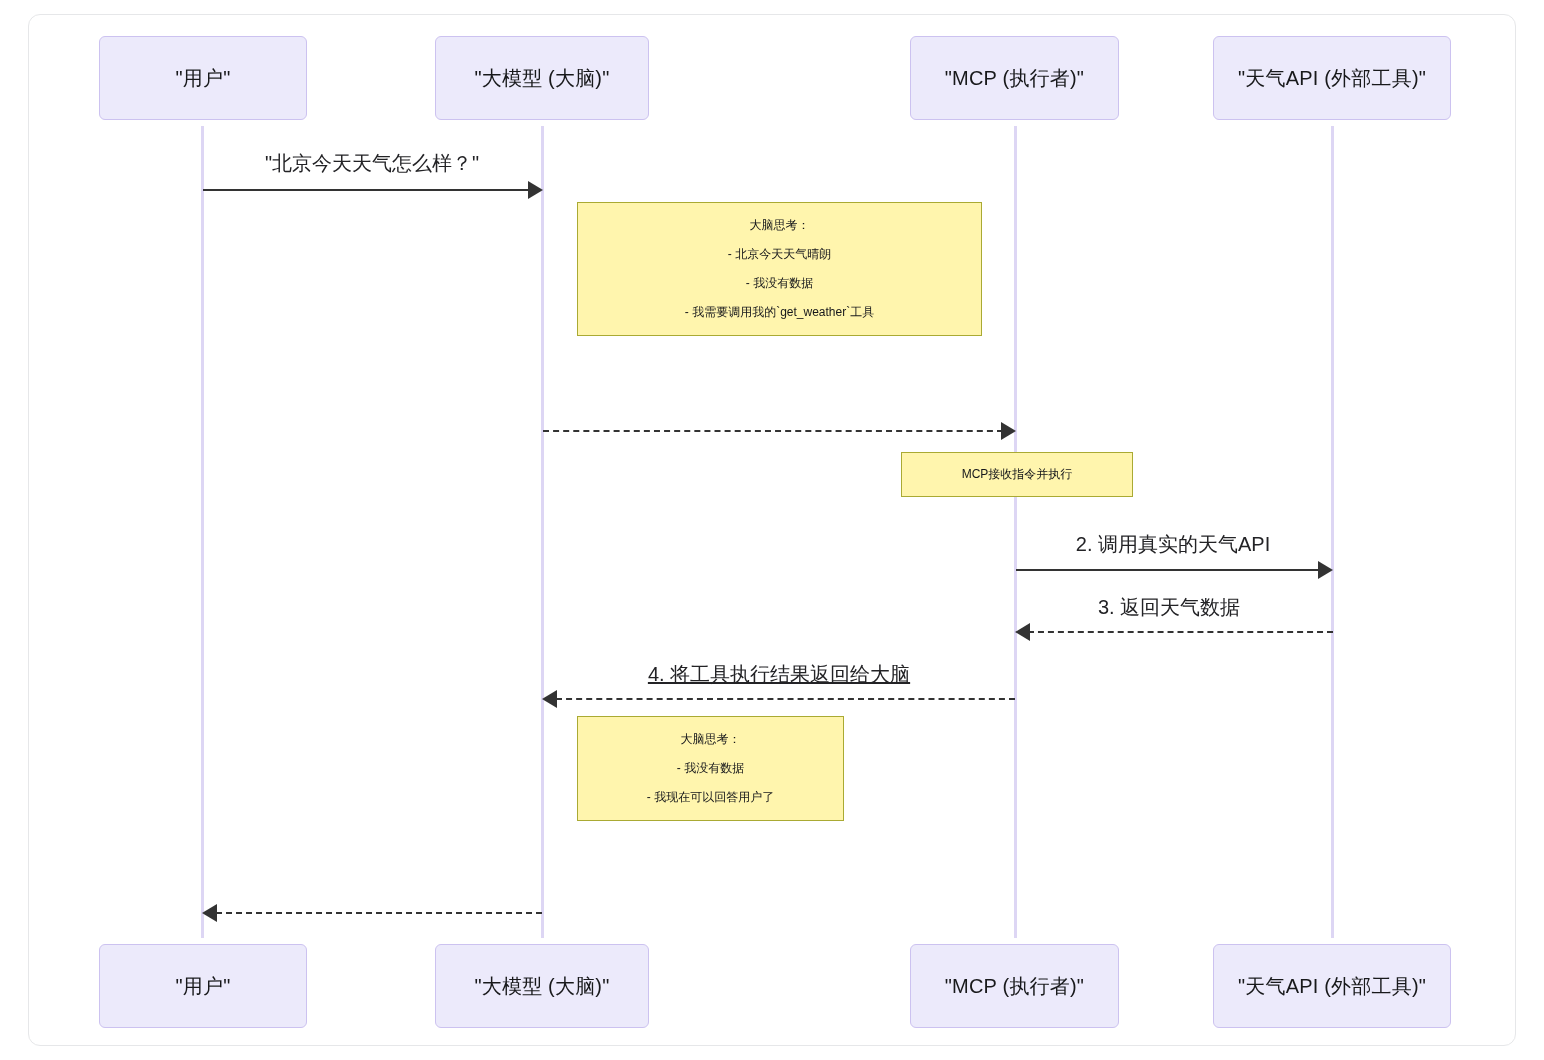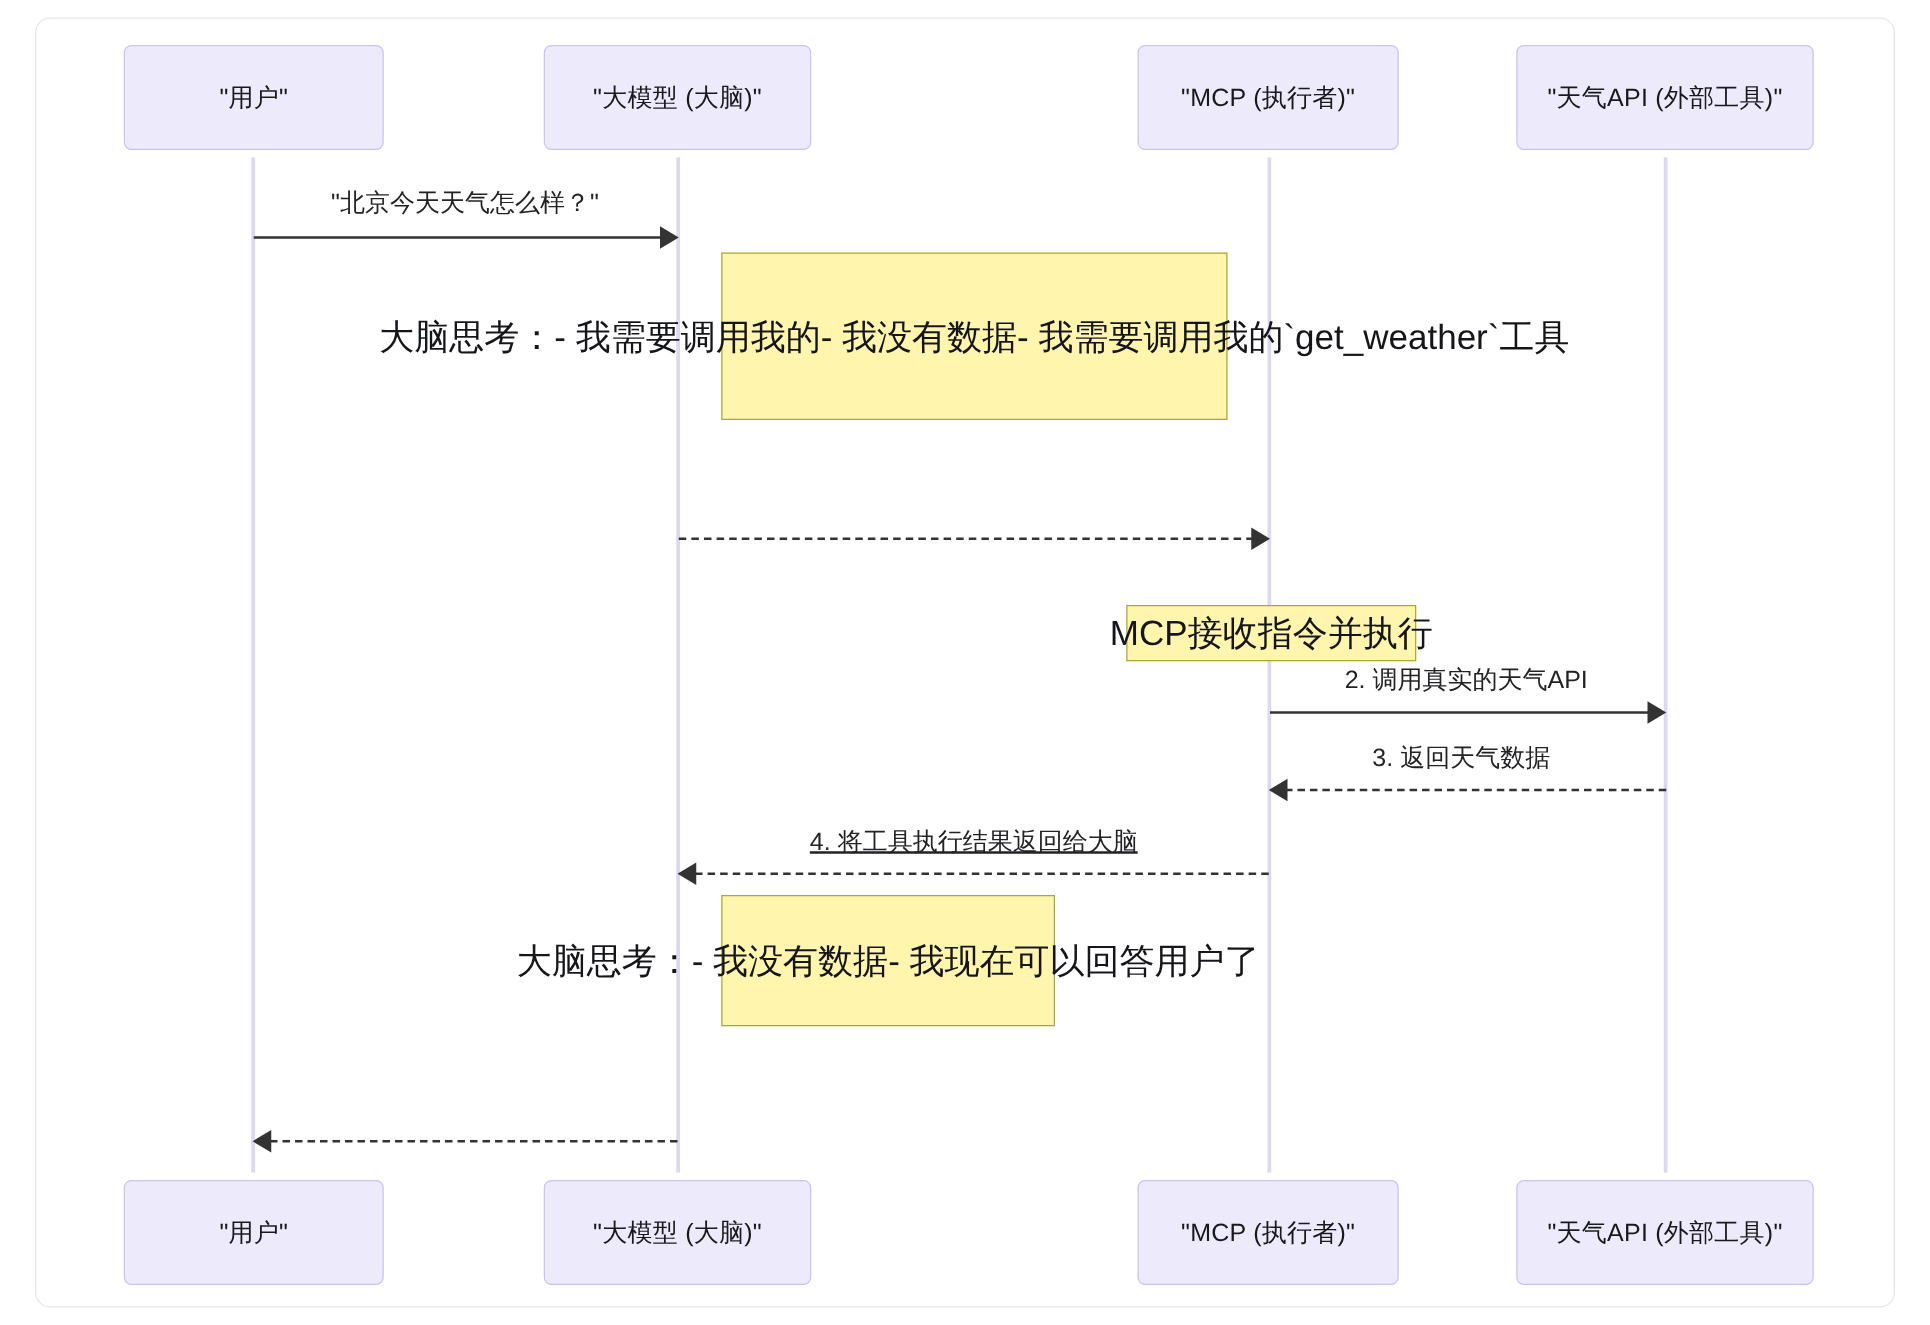--- a/index.html
+++ b/index.html
@@ -60,25 +60,25 @@
     white-space: nowrap;
   }
 
   
   .note {
     position: absolute;
     background: #fff5ad;
     border: 1px solid #aaaa33;
     box-sizing: border-box;
     display: flex;
-    flex-direction: row;
+    flex-direction: column;
     align-items: center;
     justify-content: center;
     color: #15161a;
-    font-size: 28px;
+    font-size: 12px;
     line-height: 29px;
     text-align: center;
     padding: 6px 12px;
   }
   .note .line { white-space: nowrap; }
 
   
   .msg-label {
     position: absolute;
     color: #232326;
@@ -149,29 +149,29 @@
   </div>
 
   <div class="msg-label" style="left:372px; top:150px;">
     <div class="line">"北京今天天气怎么样？"</div>
   </div>
   <div class="msg-line" style="left:203px; top:189px; width:326px;"></div>
   <div class="arrow-head right" style="left:528px; top:181px;"></div>
 
   <div class="note" style="left:577px; top:202px; width:405px; height:134px;">
     <div class="line">大脑思考：</div>
-    <div class="line">- 我需要调用我的</div>
+    <div class="line">- 北京今天天气晴朗</div>
     <div class="line">- 我没有数据</div>
     <div class="line">- 我需要调用我的`get_weather`工具</div>
   </div>
 
   <div class="msg-line dashed" style="left:543px; top:430px; width:460px;"></div>
   <div class="arrow-head right" style="left:1001px; top:422px;"></div>
 
-  <div class="note" style="left:901px; top:452px; width:232px; height:45px;margin-top:32px;">
+  <div class="note" style="left:901px; top:452px; width:232px; height:45px;">
     <div class="line">MCP接收指令并执行</div>
   </div>
 
   <div class="msg-label" style="left:1173px; top:531px;">
     <div class="line">2. 调用真实的天气API</div>
   </div>
   <div class="msg-line" style="left:1016px; top:569px; width:304px;"></div>
   <div class="arrow-head right" style="left:1318px; top:561px;"></div>
 
   <div class="msg-label" style="left:1169px; top:594px;">

